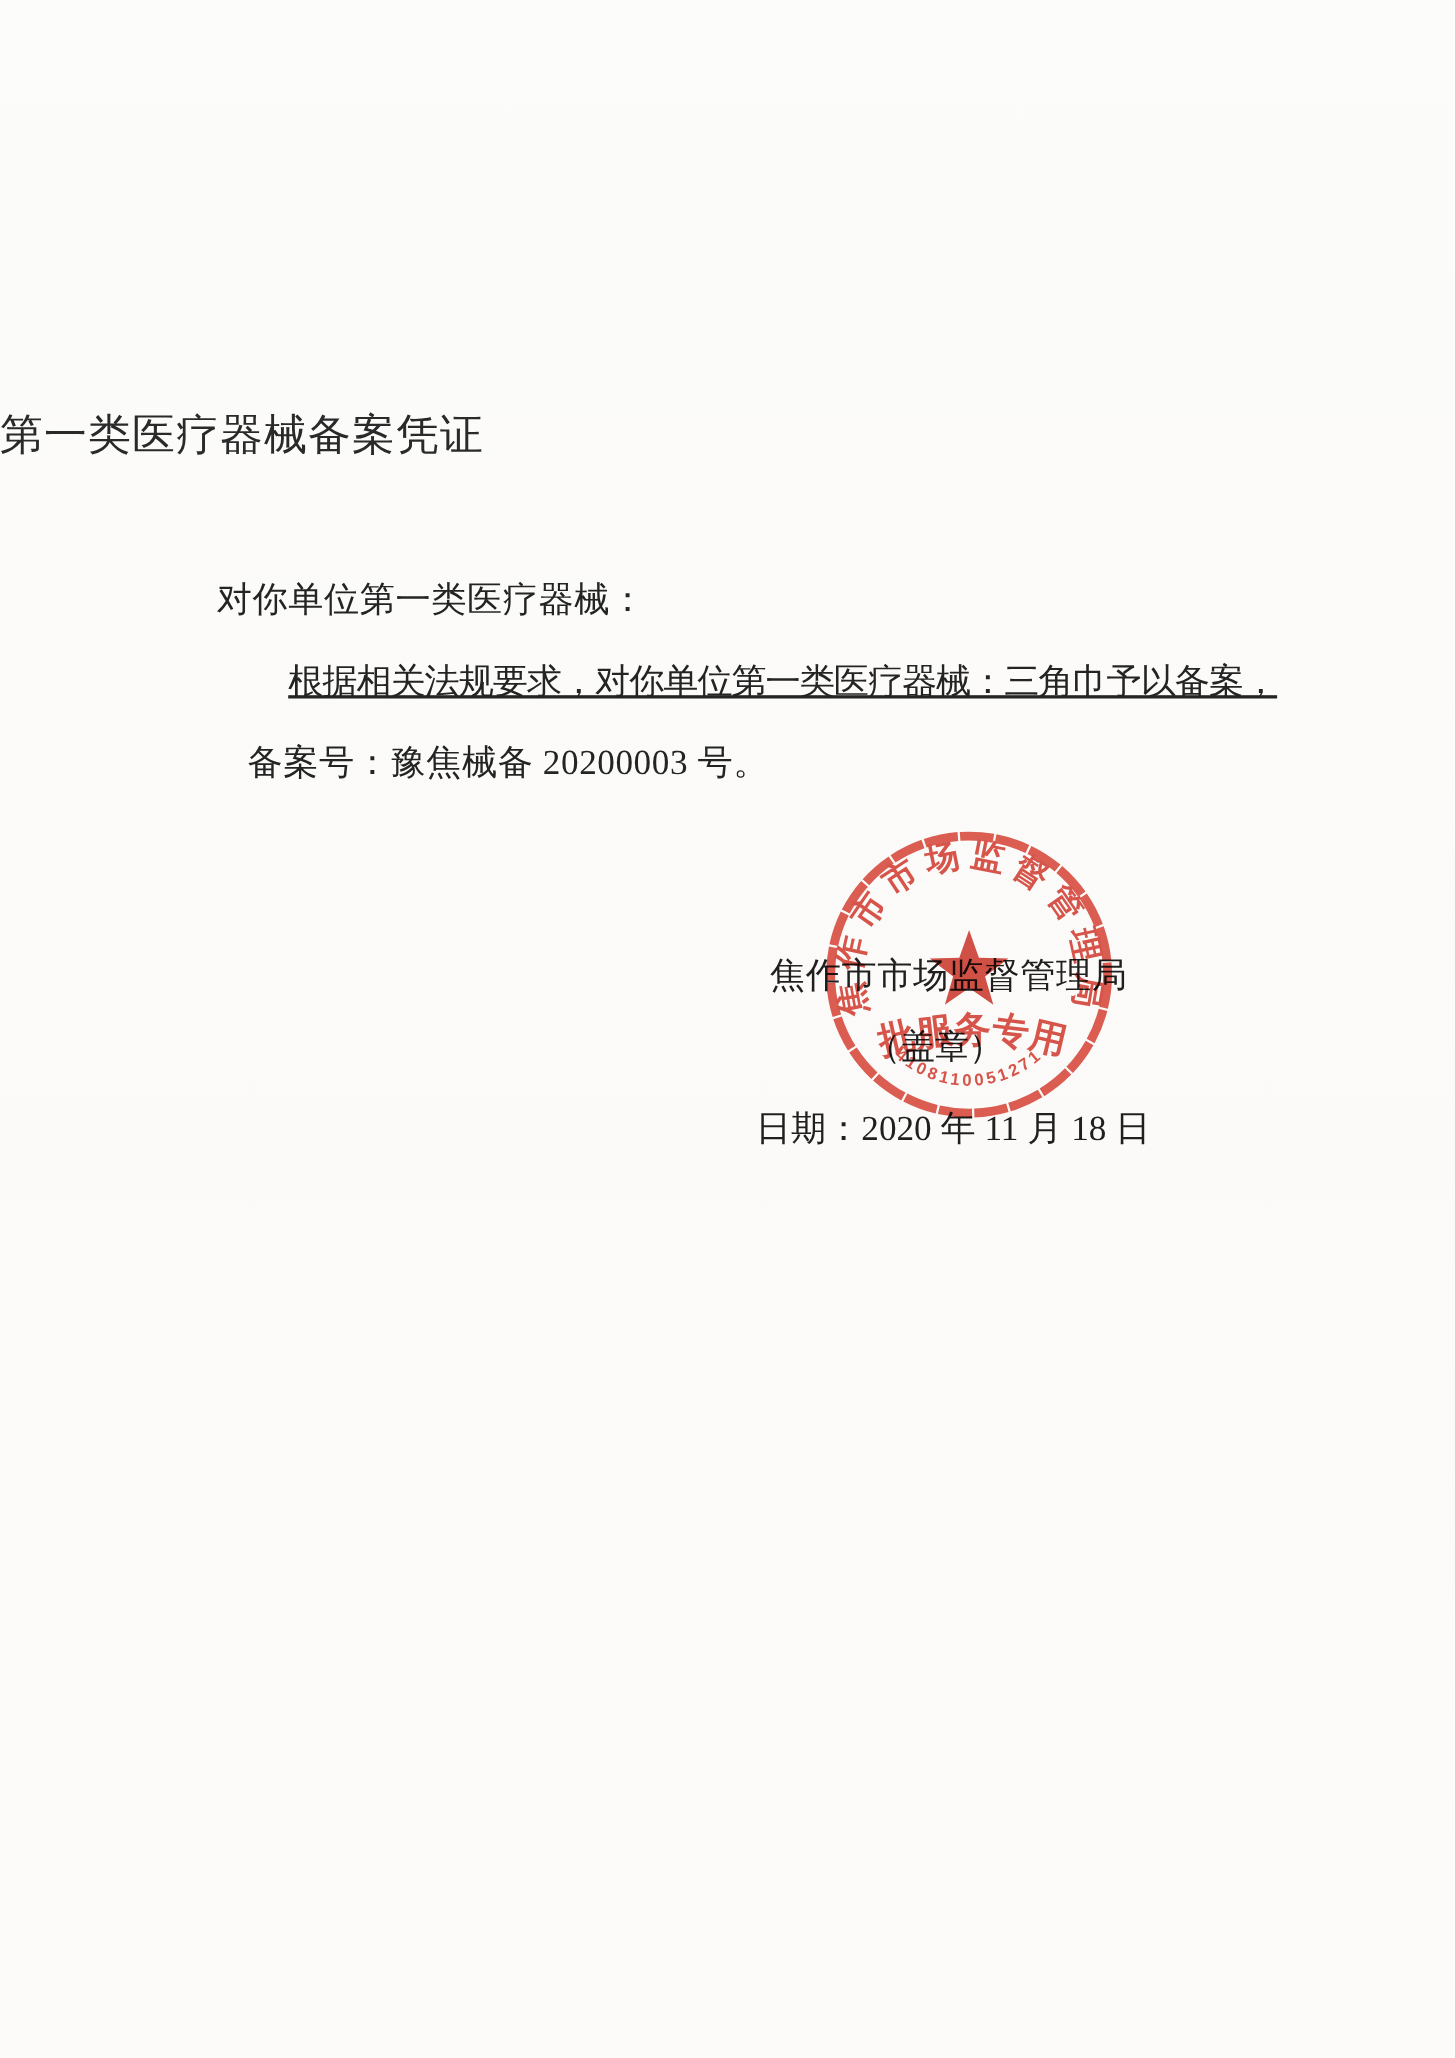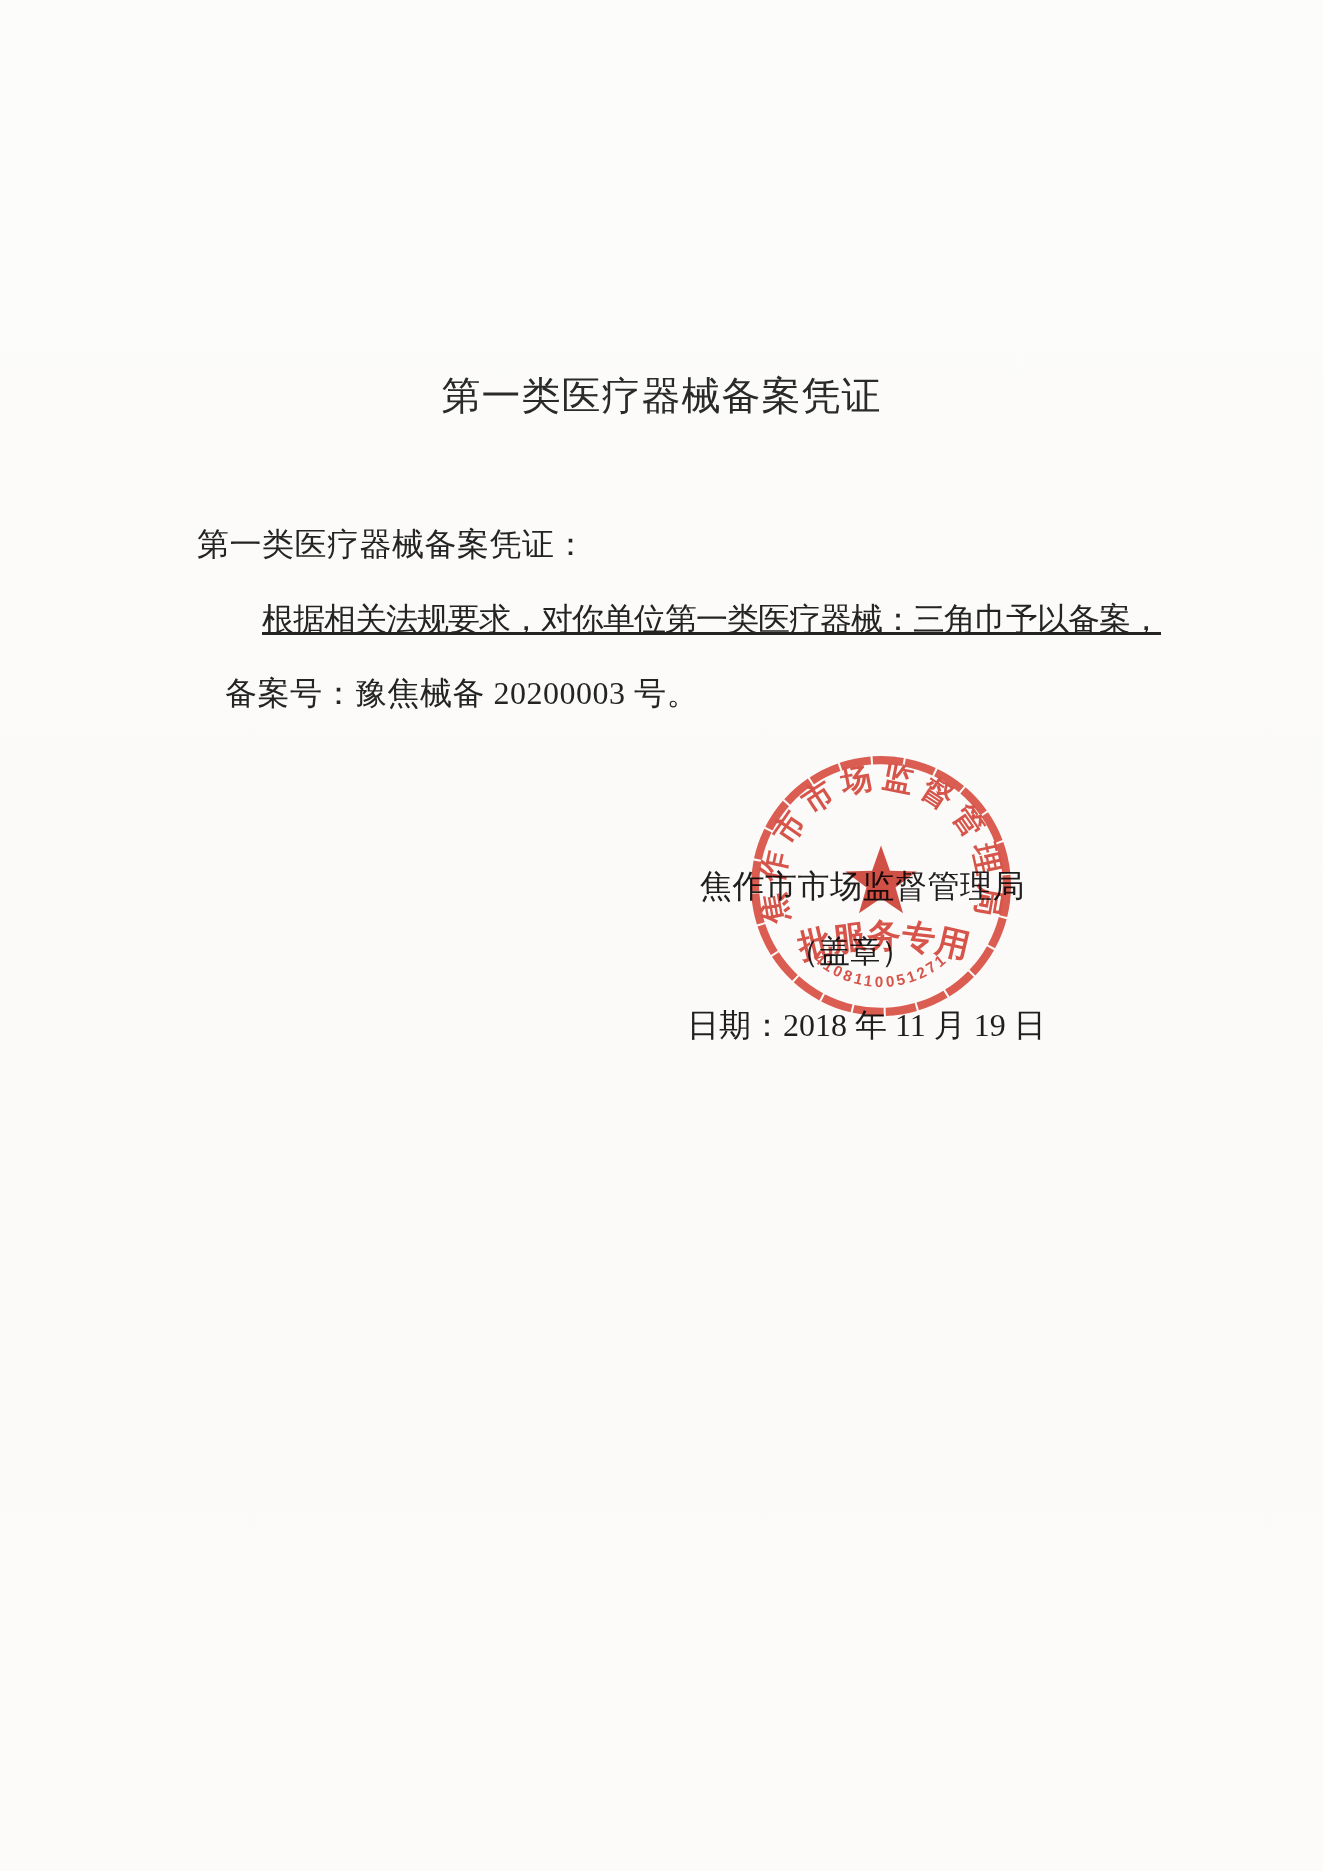--- a/index.html
+++ b/index.html
@@ -19,21 +19,20 @@
   }
   .txt {
     position: absolute;
     white-space: nowrap;
     line-height: 1.25;
   }
   .doc-title {
     top: 372px;
     left: 0;
     width: 100%;
-    text-align: center;
     font-size: 39px;
     letter-spacing: 1px;
     color: #2a2a2a;
   }
   .salutation {
     top: 524px;
     left: 197px;
     font-size: 32px;
     letter-spacing: 0.5px;
   }
@@ -84,31 +83,31 @@
     font-weight: bold;
   }
 </style>
 </head>
 <body>
 
 <div class="page">
 
   <div class="txt doc-title">第一类医疗器械备案凭证</div>
 
-  <div class="txt salutation">第一类医疗器械备案凭证：</div>
+  <div class="txt salutation">对你单位第一类医疗器械：</div>
 
   <div class="txt body-line-1">根据相关法规要求，对你单位第一类医疗器械：三角巾予以备案，</div>
 
   <div class="txt body-line-2">备案号：豫焦械备 20200003 号。</div>
 
   <div class="txt issuer-name">焦作市市场监督管理局</div>
 
   <div class="txt seal-note">（盖章）</div>
 
-  <div class="txt date-line">日期：2018 年 11 月 19 日</div>
+  <div class="txt date-line">日期：2020 年 11 月 18 日</div>
 
   <svg class="seal-svg" viewBox="0 0 260 260" xmlns="http://www.w3.org/2000/svg">
 
     <circle cx="130" cy="130" r="124" fill="none" stroke="#dd5347" stroke-width="8" stroke-dasharray="30 2"></circle>
 
     <polygon points="130,90 138.8,114.9 165.2,115.6 144.3,131.6 151.7,156.9 130,142 108.3,156.9 115.7,131.6 94.8,115.6 121.2,114.9" fill="#d2443a"></polygon>
 
     <defs>
       <path id="arcTop" d="M 50.6 185.7 A 97 97 0 1 1 209.4 185.7" fill="none"></path>
       <path id="arcBanner" d="M 51 202 Q 133 178 215 202" fill="none"></path>

